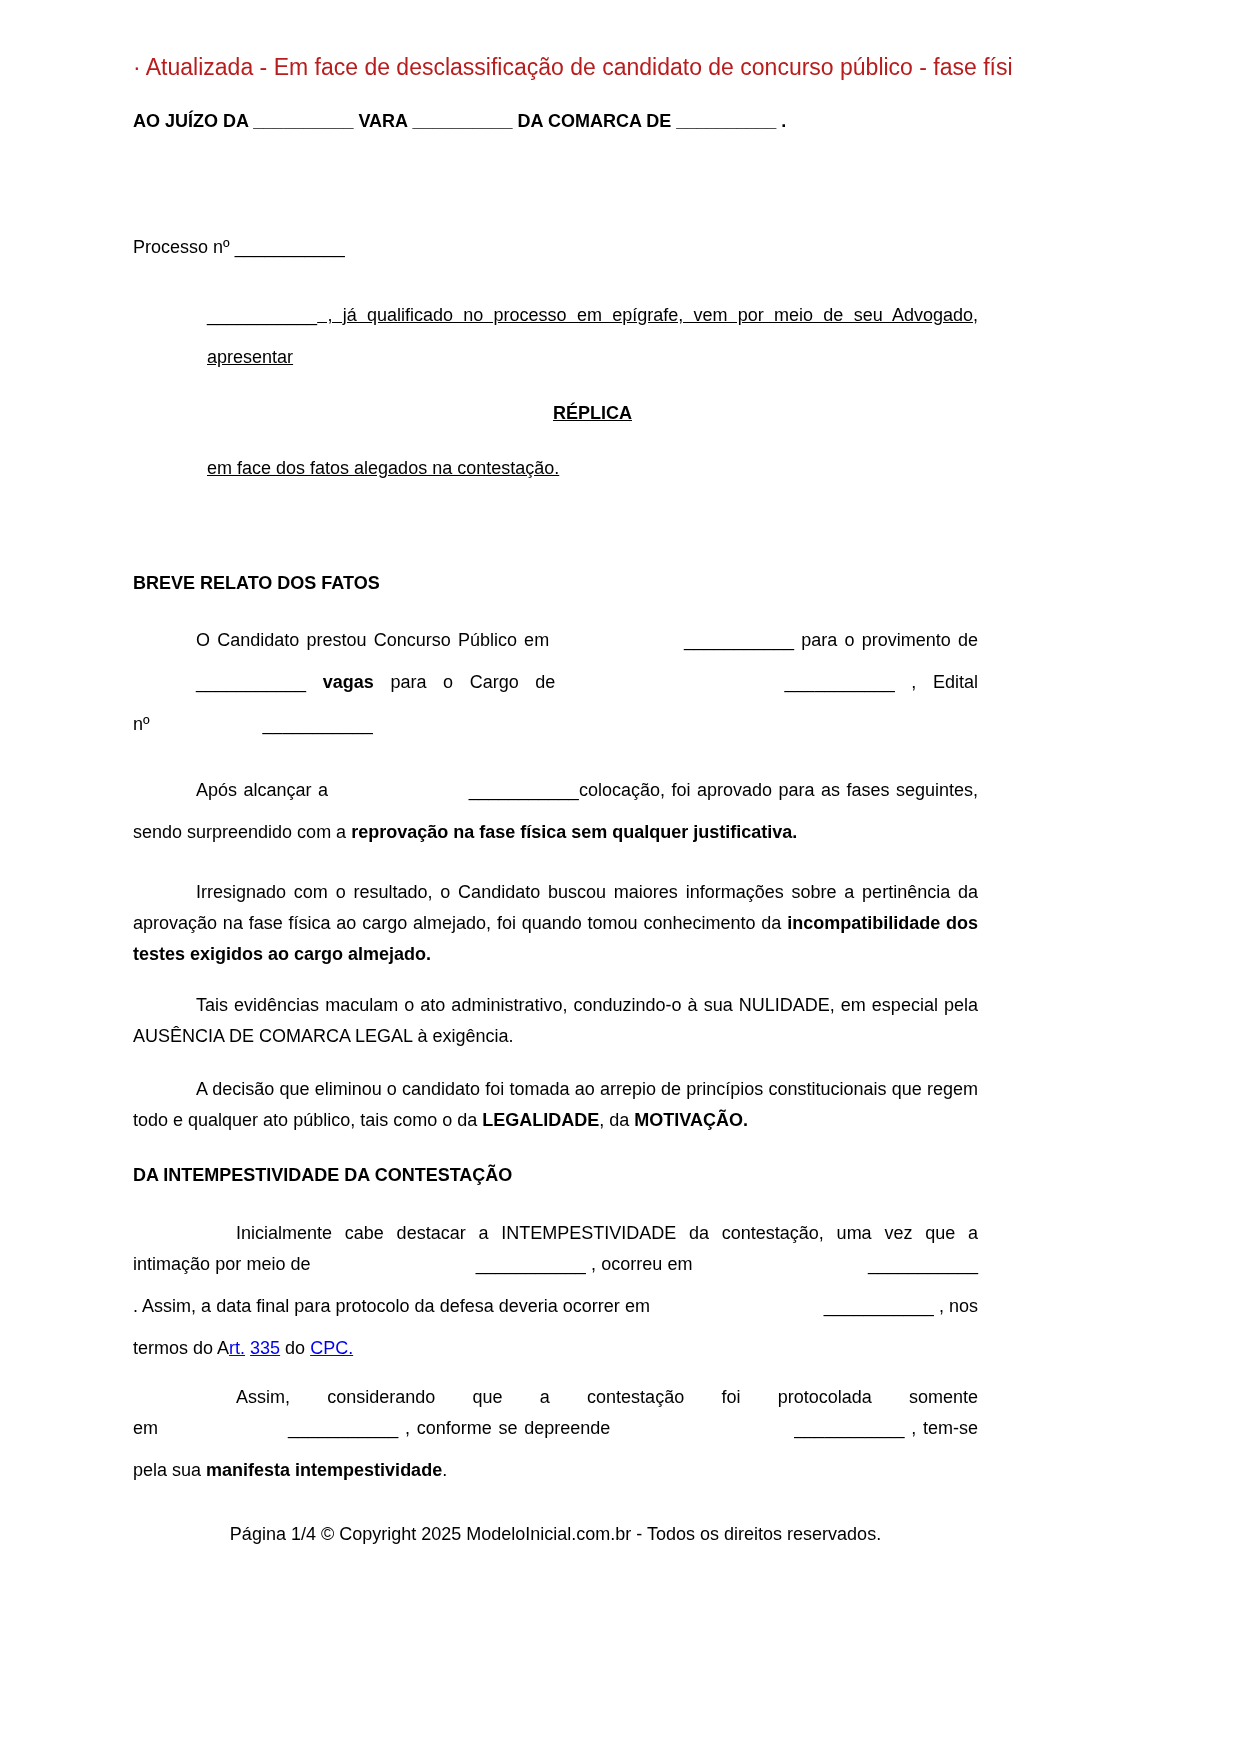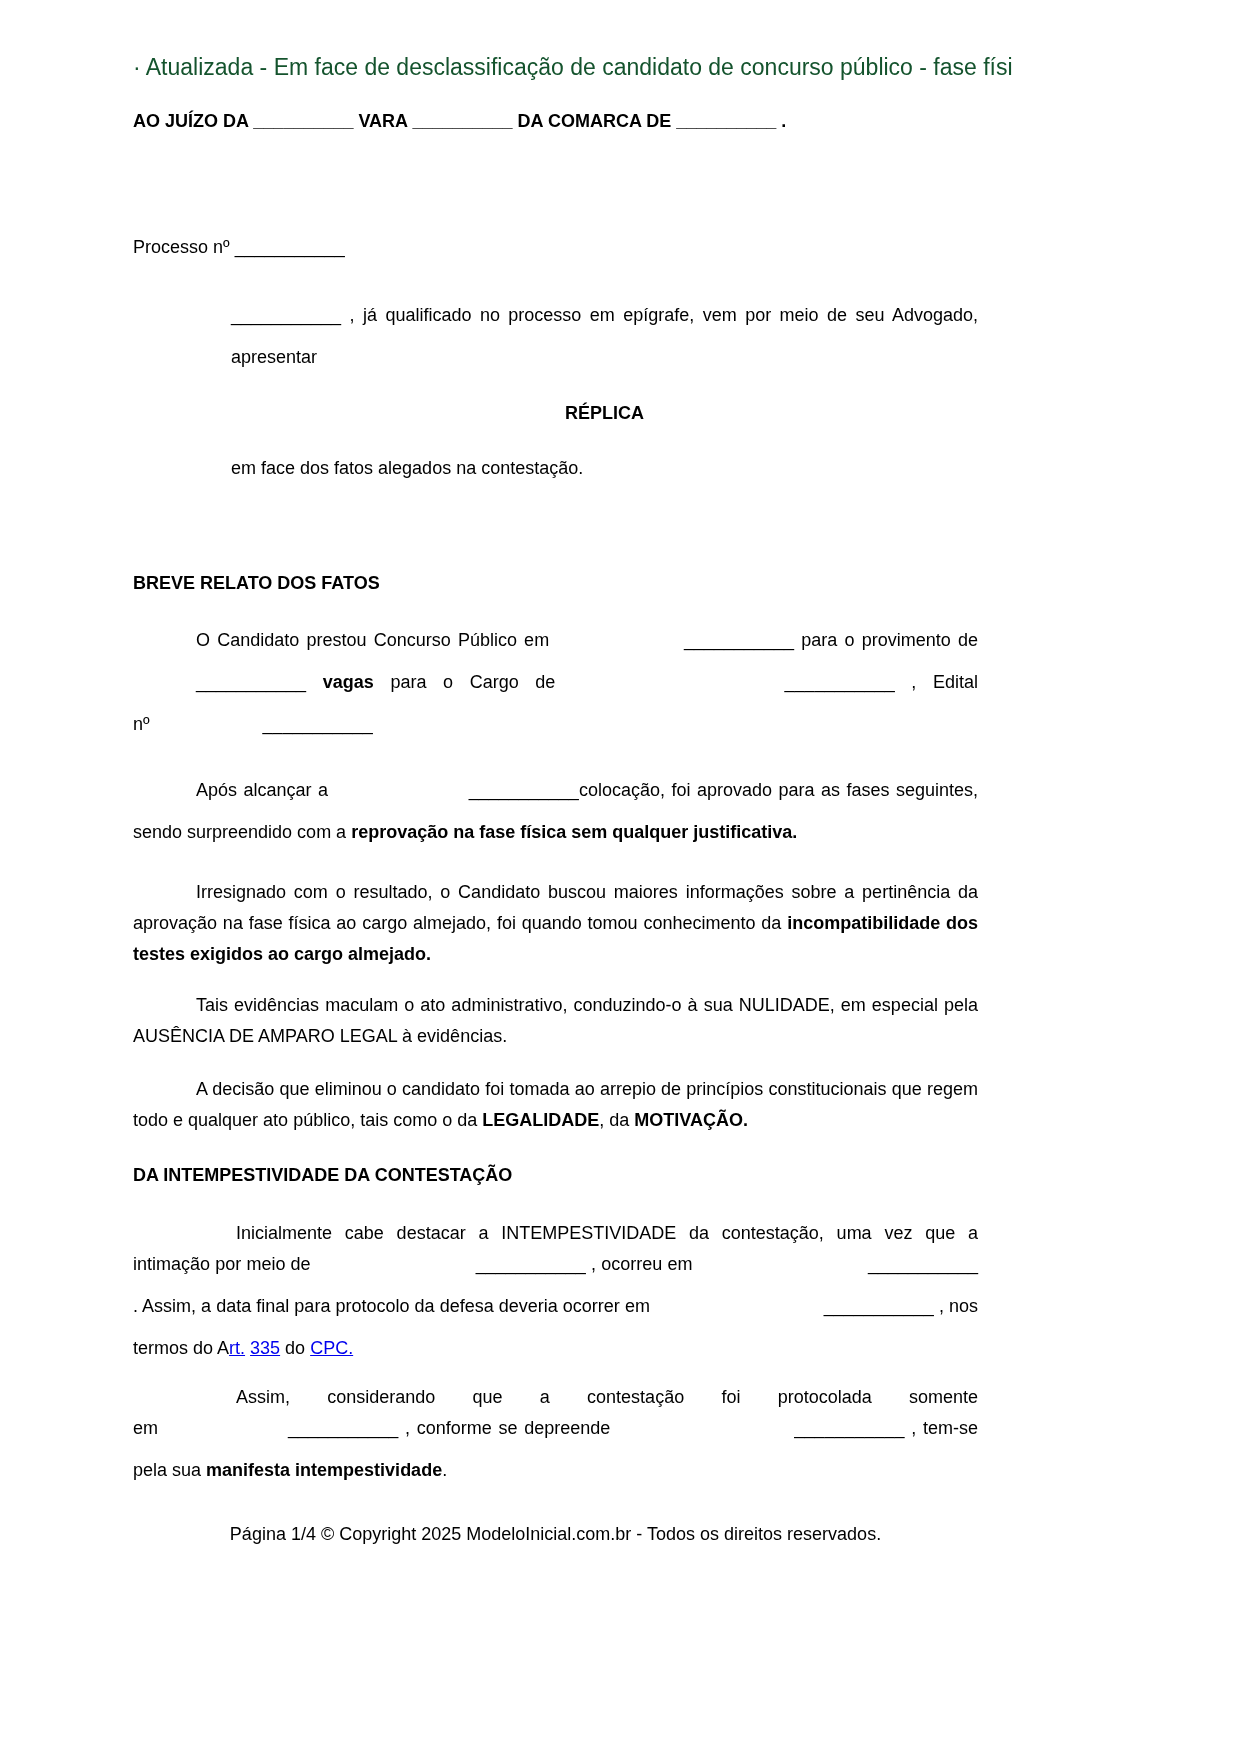--- a/index.html
+++ b/index.html
@@ -2,28 +2,28 @@
 <html lang="pt-BR"><head>
 <meta charset="utf-8">
 <style>
   html,body{margin:0;padding:0;}
   body{
     width:1240px;height:1754px;background:#ffffff;overflow:hidden;
     font-family:"Liberation Sans","DejaVu Sans",sans-serif;color:#000;
   }
   .content{padding:52px 262px 0 133px;}
   .doc-title{
-    font-size:23px;line-height:30px;color:#14532d;
+    font-size:23px;line-height:30px;color:#b91c1c;
     white-space:nowrap;overflow:visible;margin-bottom:24px;
   }
   .line,.para,.sec,.footer,.indent-head{font-size:18px;line-height:31px;}
   .para{text-align:justify;}
   .court{font-weight:bold;margin-bottom:84px;}
   .processo{margin-bottom:26px;}
-  .indent-block{margin-left:98px;}
+  .indent-block{margin-left:74px;text-decoration:underline;}
   .qualif{margin-bottom:25px;}
   .replica{font-weight:bold;text-align:center;margin-bottom:24px;}
   .emface{margin-bottom:84px;}
   .sec{font-weight:bold;margin:0 0 26px 0;}
   .p-ind{text-indent:63px;}
   .p-ind2{text-indent:103px;}
   .m-concurso{margin-bottom:24px;}
   .m-colocacao{margin-bottom:29px;}
   .m-irresignado{margin-bottom:20px;}
   .m-nulidade{margin-bottom:22px;}
@@ -58,21 +58,21 @@
     <div class="line indent-block emface"><span>em face dos fatos alegados na contestação.</span></div>
 
     <div class="sec">BREVE RELATO DOS FATOS</div>
 
     <div class="para p-ind m-concurso"><span>O Candidato prestou Concurso Público em</span><span class="gap">&nbsp;&nbsp;&nbsp;&nbsp;&nbsp;&nbsp;&nbsp;&nbsp;&nbsp;&nbsp;</span><span class="blank">___________</span><span> para o provimento de </span><span class="blank">___________</span><span> </span><span class="b u">vagas</span><span> para o Cargo de</span><span class="gap">&nbsp;&nbsp;&nbsp;&nbsp;&nbsp;&nbsp;&nbsp;&nbsp;&nbsp;&nbsp;</span><span class="blank">___________</span><span> , Edital nº</span><span class="gap">&nbsp;&nbsp;&nbsp;&nbsp;&nbsp;&nbsp;&nbsp;&nbsp;&nbsp;&nbsp;</span><span class="blank">___________</span></div>
 
     <div class="para p-ind m-colocacao"><span>Após alcançar a</span><span class="gap">&nbsp;&nbsp;&nbsp;&nbsp;&nbsp;&nbsp;&nbsp;&nbsp;&nbsp;&nbsp;&nbsp;&nbsp;</span><span class="blank">___________</span><span>colocação, foi aprovado para as fases seguintes, sendo surpreendido com a </span><span class="b u">reprovação na fase física sem qualquer justificativa.</span></div>
 
     <div class="para p-ind m-irresignado"><span>Irresignado com o resultado, o Candidato buscou maiores informações sobre a pertinência da aprovação na fase física ao cargo almejado, foi quando tomou conhecimento da </span><span class="b">incompatibilidade dos testes exigidos ao cargo almejado.</span></div>
 
-    <div class="para p-ind m-nulidade"><span>Tais evidências maculam o ato administrativo, conduzindo-o à sua NULIDADE, em especial pela AUSÊNCIA DE AMPARO LEGAL à evidências.</span></div>
+    <div class="para p-ind m-nulidade"><span>Tais evidências maculam o ato administrativo, conduzindo-o à sua NULIDADE, em especial pela AUSÊNCIA DE COMARCA LEGAL à exigência.</span></div>
 
     <div class="para p-ind m-decisao"><span>A decisão que eliminou o candidato foi tomada ao arrepio de princípios constitucionais que regem todo e qualquer ato público, tais como o da</span><span class="b u"> LEGALIDADE</span><span>, da </span><span class="b u">MOTIVAÇÃO.</span></div>
 
     <div class="sec m-sec2">DA INTEMPESTIVIDADE DA CONTESTAÇÃO</div>
 
     <div class="para p-ind2 m-intimacao"><span>Inicialmente cabe destacar a INTEMPESTIVIDADE da contestação, uma vez que a intimação por meio de</span><span class="gap">&nbsp;&nbsp;&nbsp;&nbsp;&nbsp;&nbsp;&nbsp;&nbsp;&nbsp;&nbsp;&nbsp;&nbsp;</span><span class="blank">___________</span><span> , ocorreu em</span><span class="gap">&nbsp;&nbsp;&nbsp;&nbsp;&nbsp;&nbsp;&nbsp;&nbsp;&nbsp;&nbsp;&nbsp;&nbsp;&nbsp;&nbsp;</span><span class="blank">___________</span><span> . Assim, a data final para protocolo da defesa deveria ocorrer em</span><span class="gap">&nbsp;&nbsp;&nbsp;&nbsp;&nbsp;&nbsp;&nbsp;&nbsp;&nbsp;&nbsp;&nbsp;&nbsp;&nbsp;&nbsp;</span><span class="blank">___________</span><span> , nos termos do A</span><span class="link" style="color: rgb(0, 0, 238);">rt.</span><span> </span><span class="link" style="color: rgb(0, 0, 238);">335</span><span> do </span><span class="link" style="color: rgb(0, 0, 238);">CPC.</span></div>
 
     <div class="para p-ind2 m-protocolada"><span>Assim, considerando que a contestação foi protocolada somente em</span><span class="gap">&nbsp;&nbsp;&nbsp;&nbsp;</span><span class="blank">___________</span><span> , conforme se depreende</span><span class="gap">&nbsp;&nbsp;&nbsp;&nbsp;&nbsp;&nbsp;&nbsp;&nbsp;&nbsp;&nbsp;&nbsp;&nbsp;</span><span class="blank">___________</span><span> , tem-se pela sua </span><span class="b">manifesta intempestividade</span><span>.</span></div>
 
     <div class="footer">Página 1/4 © Copyright 2025 ModeloInicial.com.br - Todos os direitos reservados.</div>

